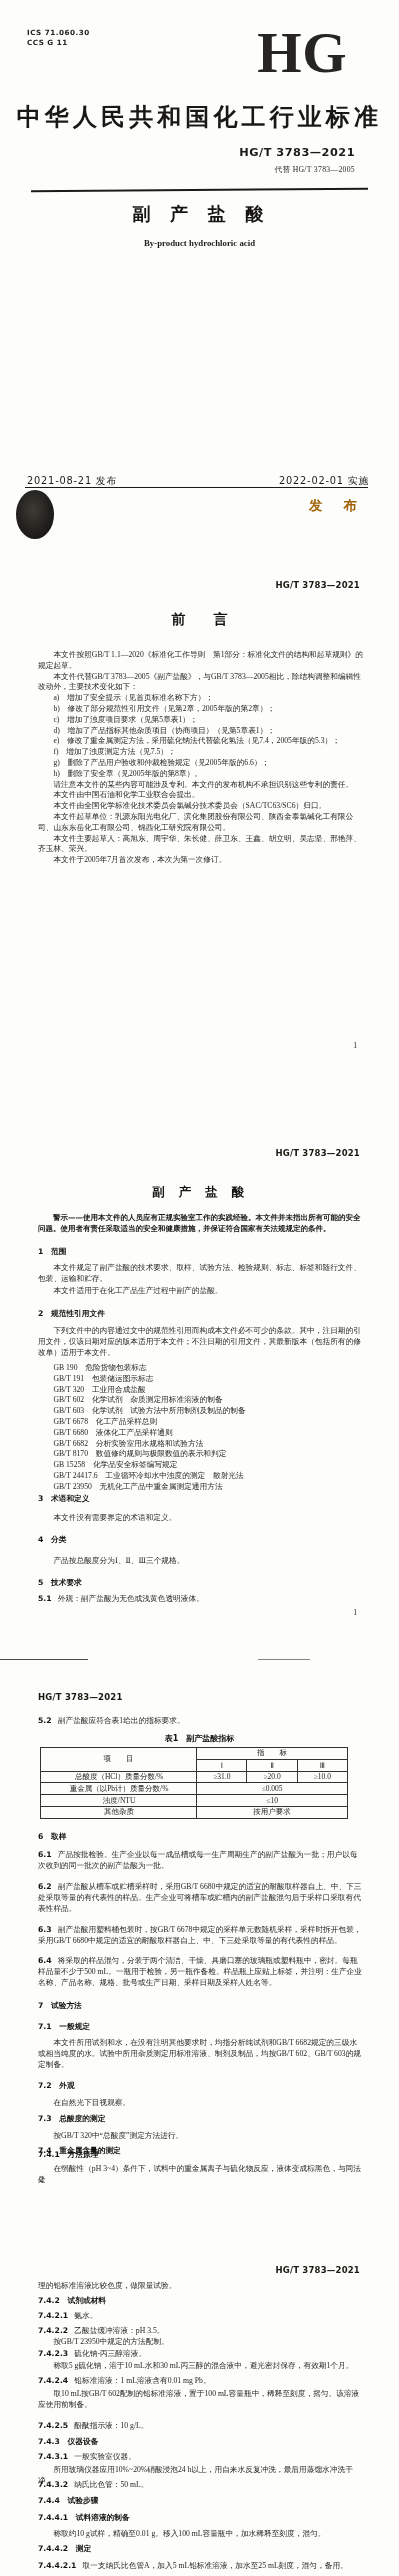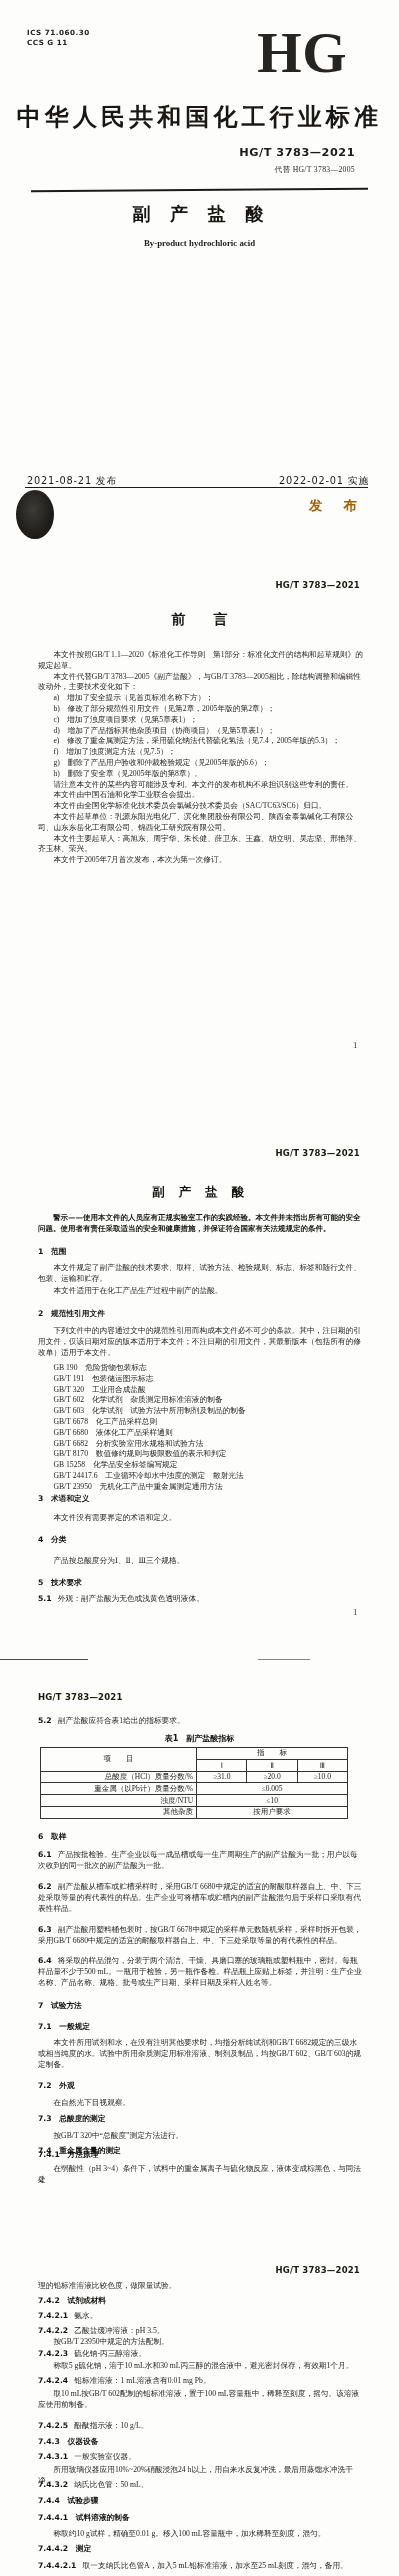--- a/index.html
+++ b/index.html
@@ -50,21 +50,21 @@
       letter-spacing:2.6px;word-spacing:4.6px;color:#161510;white-space:pre;}
   .warn{font-family:"DejaVu Sans","Liberation Sans",sans-serif;font-weight:bold;
       font-size:7.5px;line-height:11.3px;color:#1b1a15;}
   .tbltitle{position:absolute;top:1733px;left:0;width:399px;text-align:center;
       font-family:"DejaVu Sans","Liberation Sans",sans-serif;font-weight:bold;font-size:8px;color:#141310;}
   table.spec{position:absolute;left:40px;top:1747px;width:308px;border-collapse:collapse;
       font-family:"Liberation Serif",serif;font-size:7.5px;color:#1d1c19;}
   table.spec{border:1px solid #262520;}
   .spec td{border:0.5px solid #34332e;height:10.8px;padding:0 3.1px;}
   .spec td.c{text-align:center;}
-  .spec td.l{text-align:right;padding-left:4px;}
+  .spec td.l{text-align:center;padding-left:4px;}
   .spec td.itm{width:149px;}
 </style>
 </head>
 <body>
 
 <div id="doc">
 
   <div class="ics" style="top:28px">ICS 71.060.30</div>
   <div class="ics" style="top:38px">CCS G 11</div>
   <div class="hg">HG</div>

